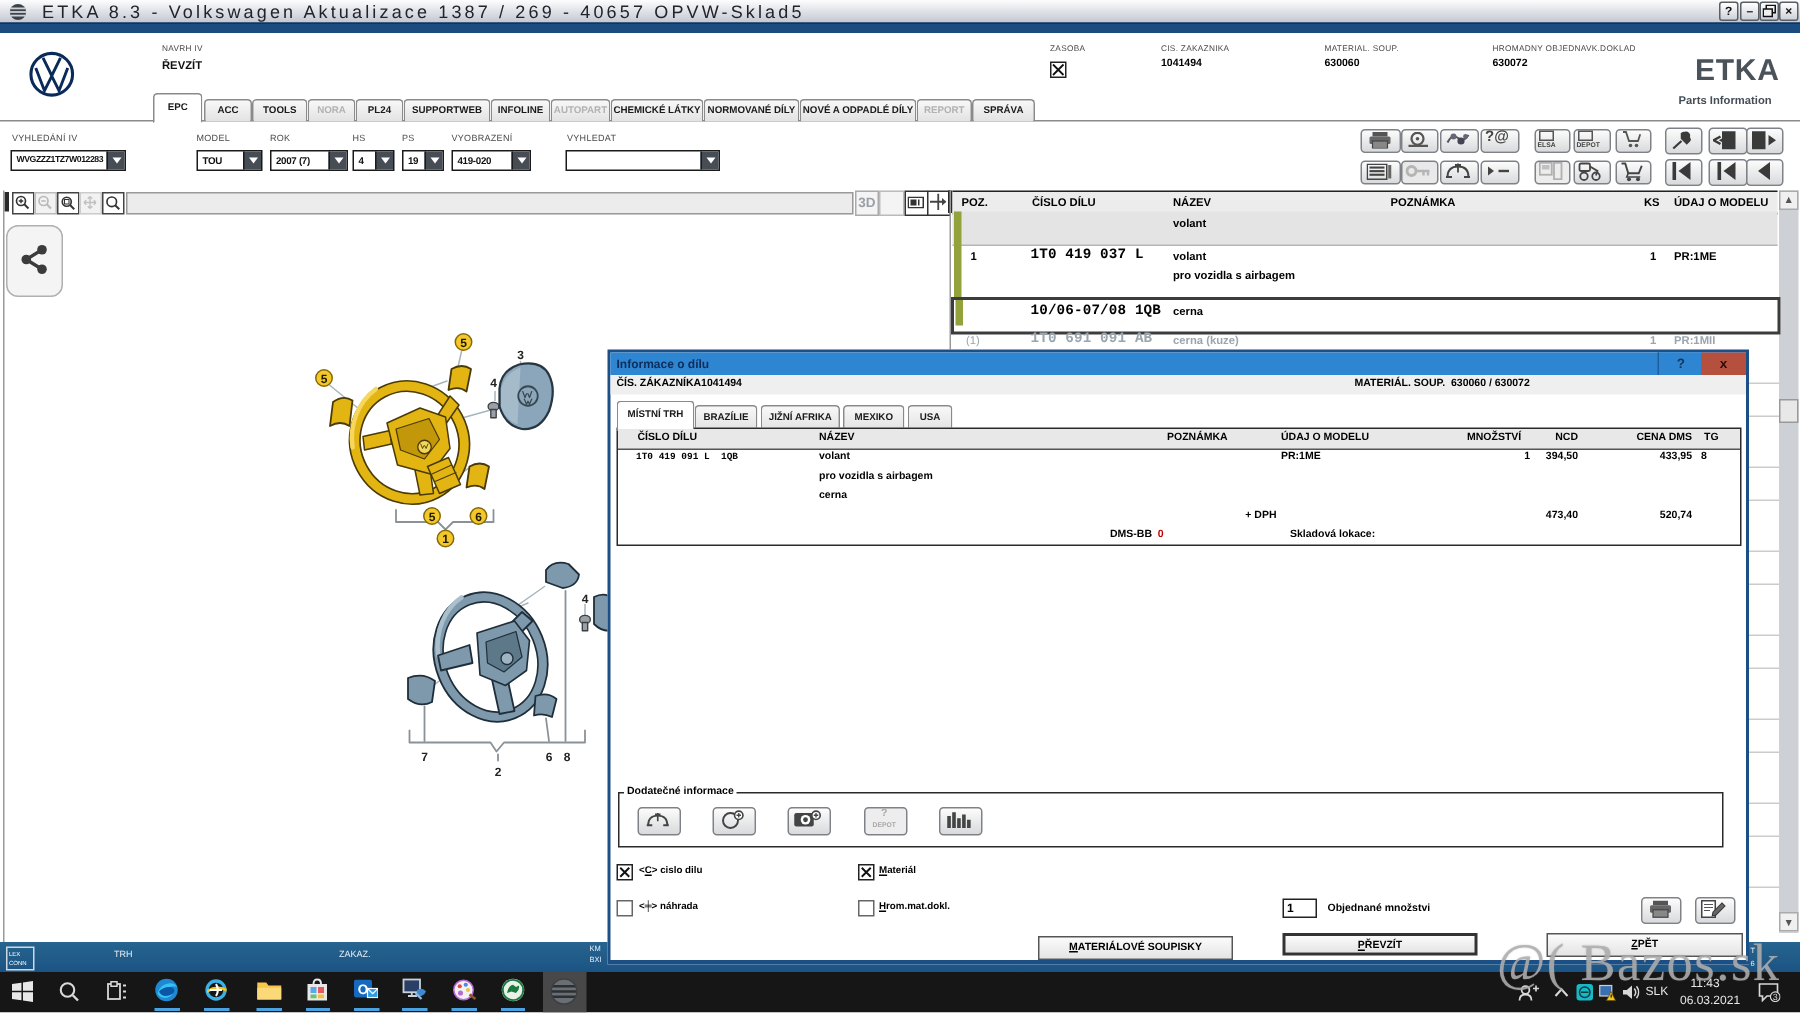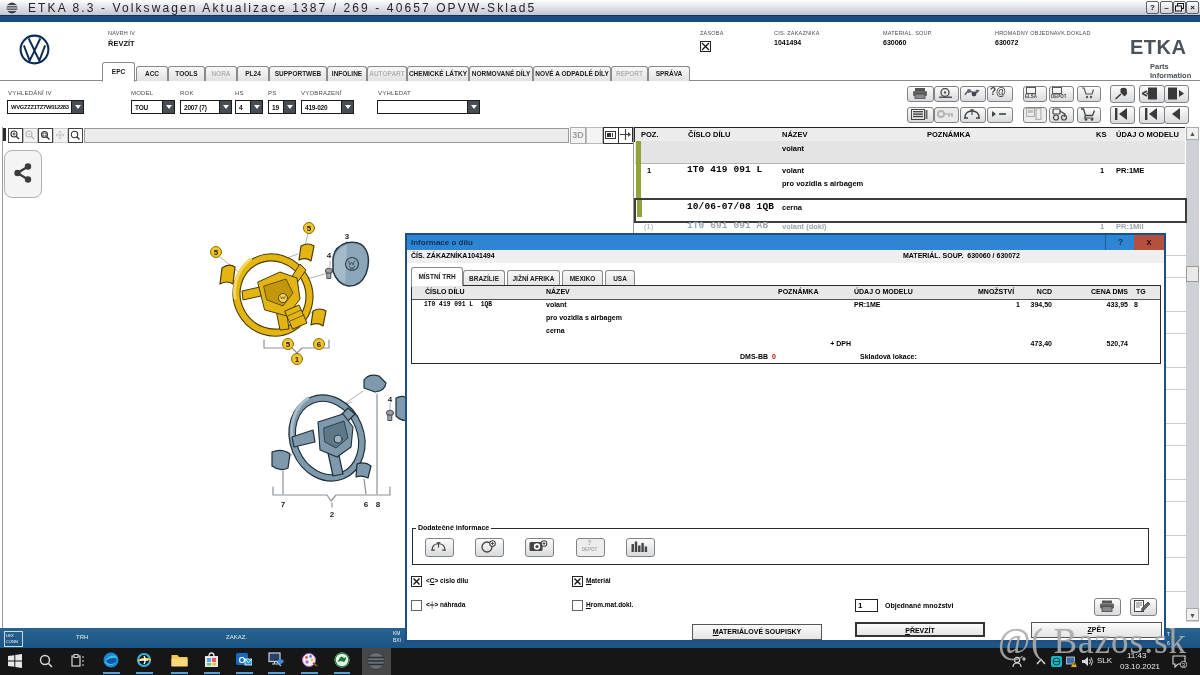--- a/index.html
+++ b/index.html
@@ -56,21 +56,21 @@
 <div class="abs lbl" style="left:774px;top:30px;font-size:5.5px;">CIS. ZAKAZNIKA</div>
 <div class="abs b" style="left:774px;top:39px;font-size:7px;">1041494</div>
 
 <div class="abs lbl" style="left:883px;top:30px;font-size:5.5px;">MATERIAL. SOUP.</div>
 <div class="abs b" style="left:883px;top:39px;font-size:7px;">630060</div>
 
 <div class="abs lbl" style="left:995px;top:30px;font-size:5.5px;">HROMADNY OBJEDNAVK.DOKLAD</div>
 <div class="abs b" style="left:995px;top:39px;font-size:7px;">630072</div>
 
 <div class="abs b" style="left:1130px;top:36px;font-size:20px;color:#4a525a;letter-spacing:0.5px;">ETKA</div>
-<div class="abs b" style="left:1119px;top:62px;font-size:7.5px;color:#454e57;margin-left:31px;">Parts Information</div>
+<div class="abs b" style="left:1119px;top:62px;font-size:7.5px;color:#454e57;">Parts Information</div>
 
 <div class="abs" style="left:0;top:80px;width:1200px;height:1px;background:#8a8a8a;"></div>
 <div class="tab" style="left:102px;top:62px;width:31px;height:18px;background:#fff;line-height:18px;z-index:3;border-bottom:1px solid #fff;">EPC</div>
 <div class="tab" style="left:136px;top:66px;width:30px;height:14px;line-height:14px;">ACC</div>
 <div class="tab" style="left:168px;top:66px;width:35px;height:14px;line-height:14px;">TOOLS</div>
 <div class="tab" style="left:205px;top:66px;width:30px;height:14px;line-height:14px;color:#b2b2b2;">NORA</div>
 <div class="tab" style="left:237px;top:66px;width:30px;height:14px;line-height:14px;">PL24</div>
 <div class="tab" style="left:269px;top:66px;width:56px;height:14px;line-height:14px;">SUPPORTWEB</div>
 <div class="tab" style="left:327px;top:66px;width:38px;height:14px;line-height:14px;">INFOLINE</div>
 <div class="tab" style="left:367px;top:66px;width:38px;height:14px;line-height:14px;color:#b2b2b2;">AUTOPART</div>
@@ -279,34 +279,34 @@
 
 <div class="abs" style="left:1186px;top:127px;width:13px;height:495px;background:#cdd0d4;"></div>
 <div class="abs" style="left:1186px;top:127px;width:13px;height:13px;background:#f0f0f0;border:1px solid #aaa;box-sizing:border-box;text-align:center;font-size:7px;color:#555;line-height:11px;">▲</div>
 <div class="abs" style="left:1186px;top:608px;width:13px;height:13px;background:#f0f0f0;border:1px solid #aaa;box-sizing:border-box;text-align:center;font-size:7px;color:#555;line-height:13px;">▼</div>
 <div class="abs" style="left:1186px;top:266px;width:13px;height:16px;background:#e8e8e8;border:1px solid #999;box-sizing:border-box;"></div>
 
 <div class="abs" style="left:635px;top:141px;width:550px;height:22px;background:#e4e4e4;border-bottom:1px solid #b5b5b5;"></div>
 <div class="abs b" style="left:782px;top:144px;font-size:7.5px;">volant</div>
 <div class="abs" style="left:636px;top:141px;width:5px;height:79px;background:#94a23b;"></div>
 <div class="abs b" style="left:647px;top:166px;font-size:7.5px;">1</div>
-<div class="abs b mono" style="left:687px;top:164px;font-size:9.5px;letter-spacing:0.1px;">1T0 419 091 L</div>
+<div class="abs b mono" style="left:687px;top:164px;font-size:9.5px;letter-spacing:0.1px;">1T0 419 037 L</div>
 <div class="abs b" style="left:782px;top:166px;font-size:7.5px;">volant</div>
 <div class="abs b" style="left:782px;top:179px;font-size:7.5px;">pro vozidla s airbagem</div>
 <div class="abs b" style="left:1100px;top:166px;font-size:7.5px;">1</div>
 <div class="abs b" style="left:1116px;top:166px;font-size:7.5px;">PR:1ME</div>
 
 <div class="abs" style="left:634px;top:198px;width:549px;height:21px;border:2px solid #3c3c3c;background:#fff;"></div>
 <div class="abs" style="left:637px;top:200px;width:5px;height:17px;background:#94a23b;"></div>
 <div class="abs b mono" style="left:687px;top:201px;font-size:9.5px;letter-spacing:0.1px;">10/06-07/08 1QB</div>
 <div class="abs b" style="left:782px;top:203px;font-size:7.5px;">cerna</div>
 
 <div class="abs" style="left:644px;top:222px;font-size:7.5px;color:#9aa5ad;">(1)</div>
 <div class="abs mono" style="left:687px;top:220px;font-size:9.5px;letter-spacing:0.1px;color:#9aa5ad;font-weight:bold;">1T0 691 091 AB</div>
-<div class="abs" style="left:782px;top:222px;font-size:7.5px;color:#9aa5ad;font-weight:bold;">volant (dokl)</div>
+<div class="abs" style="left:782px;top:222px;font-size:7.5px;color:#9aa5ad;font-weight:bold;">cerna (kuze)</div>
 <div class="abs" style="left:1100px;top:222px;font-size:7.5px;color:#9aa5ad;font-weight:bold;">1</div>
 <div class="abs" style="left:1116px;top:222px;font-size:7.5px;color:#9aa5ad;font-weight:bold;">PR:1MII</div>
 
 <div class="abs" style="left:633px;top:127px;width:1px;height:501px;background:#9a9a9a;"></div>
 
 <div class="abs" style="left:1166px;top:255px;width:20px;height:1px;background:#ccc;"></div>
 <div class="abs" style="left:1166px;top:277px;width:20px;height:1px;background:#ccc;"></div>
 <div class="abs" style="left:1166px;top:311px;width:20px;height:1px;background:#ccc;"></div>
 <div class="abs" style="left:1166px;top:333px;width:20px;height:1px;background:#ccc;"></div>
 <div class="abs" style="left:1166px;top:367px;width:20px;height:1px;background:#ccc;"></div>
@@ -669,20 +669,20 @@
     <rect x="0.5" y="1" width="8" height="7" fill="#3a6fb0" stroke="#d0d0d0" stroke-width="0.8"></rect>
     <path d="M5 11 L8 5 L11 11 Z" fill="#f2c324" stroke="#6b5200" stroke-width="0.5"></path>
     <rect x="7.7" y="7" width="0.9" height="2" fill="#222"></rect>
   </svg>
 <svg class="abs" style="left:1081px;top:656px;z-index:52" width="12" height="11" viewBox="0 0 12 11">
     <path d="M1 4 h2.5 L7 1 v9 L3.5 7 H1 Z" fill="#d8d8d8"></path>
     <path d="M8.5 3 Q10.5 5.5 8.5 8 M10 1.5 Q13 5.5 10 9.5" stroke="#d8d8d8" stroke-width="1" fill="none"></path>
   </svg>
 <div class="abs" style="left:1097px;top:656px;font-size:8px;color:#e8e8e8;z-index:52;">SLK</div>
 <div class="abs" style="left:1127px;top:651px;font-size:8px;color:#e8e8e8;z-index:52;">11:43</div>
-<div class="abs" style="left:1120px;top:662px;font-size:8px;color:#e8e8e8;z-index:52;">03.10.2021</div>
+<div class="abs" style="left:1120px;top:662px;font-size:8px;color:#e8e8e8;z-index:52;">06.03.2021</div>
 <svg class="abs" style="left:1172px;top:655px;z-index:52" width="15" height="13" viewBox="0 0 15 13">
     <path d="M1 1 h12 v8 h-7 l-3 3 v-3 h-2 Z" fill="none" stroke="#d8d8d8" stroke-width="1.1"></path>
     <circle cx="11.5" cy="9.5" r="3.2" fill="#161616" stroke="#d8d8d8" stroke-width="0.8"></circle>
     <text x="11.5" y="11.8" text-anchor="middle" font-size="6" fill="#d8d8d8" font-family="Liberation Sans">3</text>
   </svg>
 
 <div class="abs" style="left:998px;top:622px;font-size:35px;color:rgba(178,178,178,0.82);text-shadow:0 0 1px rgba(110,110,110,0.5);font-family:Liberation Serif,serif;letter-spacing:1px;white-space:nowrap;z-index:60;">@( Bazos.sk</div>
 
 </body></html>

